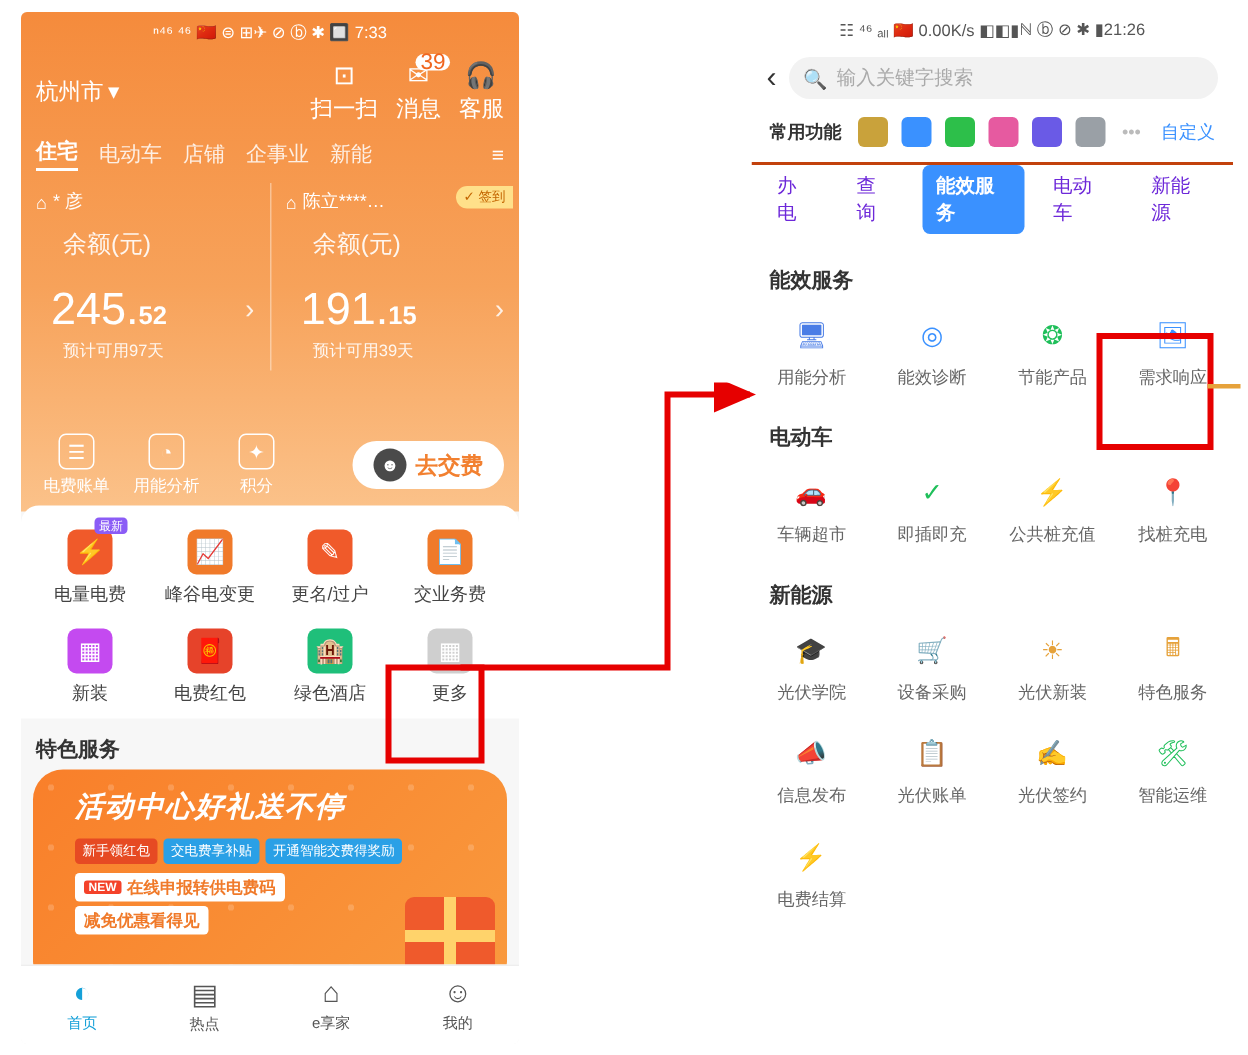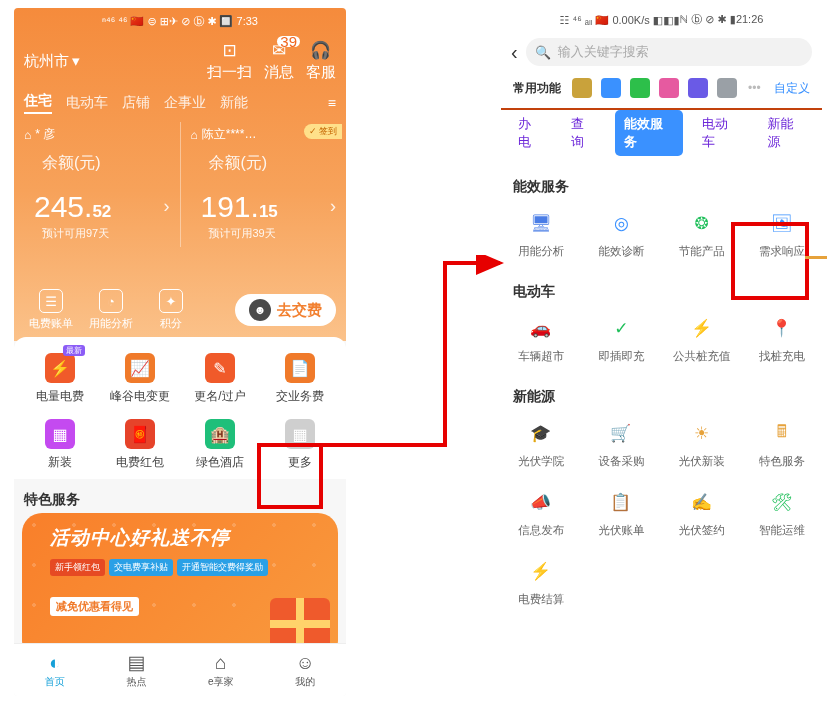--- a/index.html
+++ b/index.html
@@ -218,21 +218,24 @@
  </div>
  <div class="special">特色服务</div>
  <div class="banner">
   <div class="bstar"></div>
   <div class="btitle">活动中心好礼送不停</div>
   <div class="pills" id="pills">
           <span class="pill p1">新手领红包</span>
           <span class="pill p2">交电费享补贴</span>
           <span class="pill p3">开通智能交费得奖励</span>
         </div>
-  <br>
+  <div class="bline">
+    <span class="newtag">NEW</span>
+    <span>在线申报转供电费码</span>
+  </div><br>
   <div class="bline" style="margin-top:3px">减免优惠看得见</div>
   <div class="giftbox"></div>
  </div>
  <div class="bottomnav" id="bn">
         <div class="bn active">
    <span class="ic">◐</span>
    <span>首页</span>
         </div>
         <div class="bn">
    <span class="ic">▤</span>

